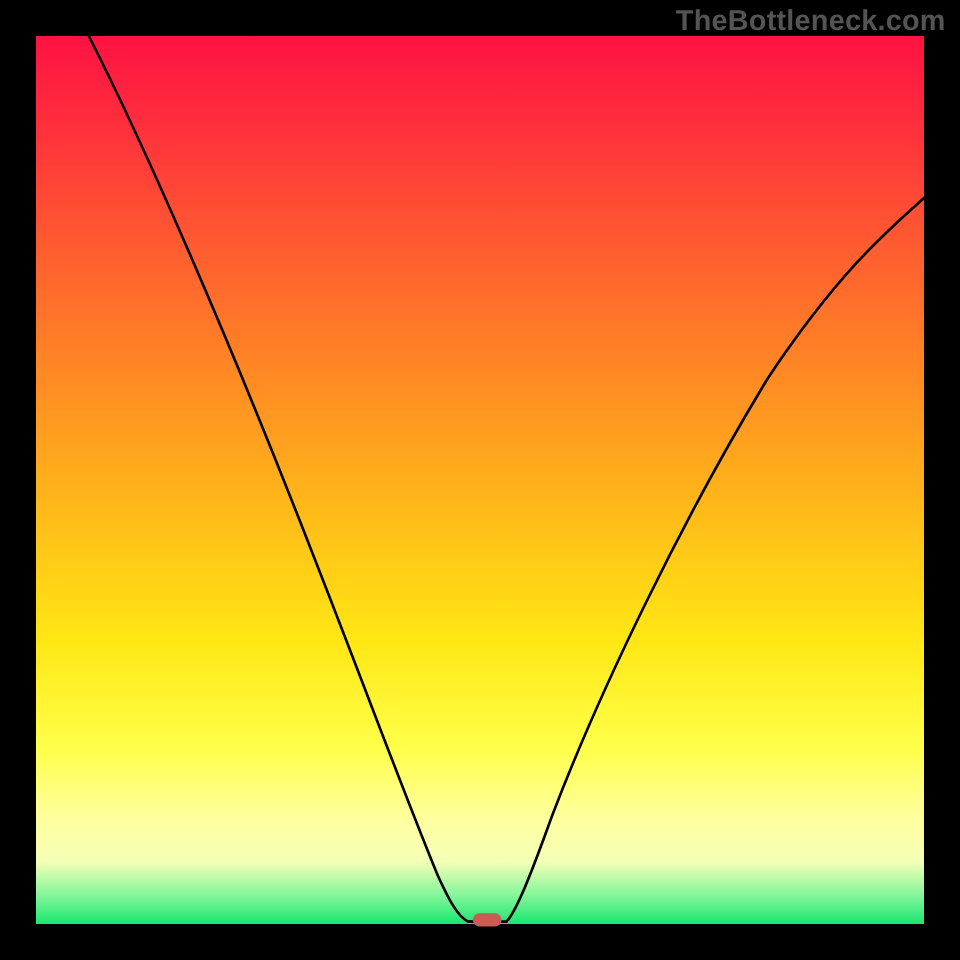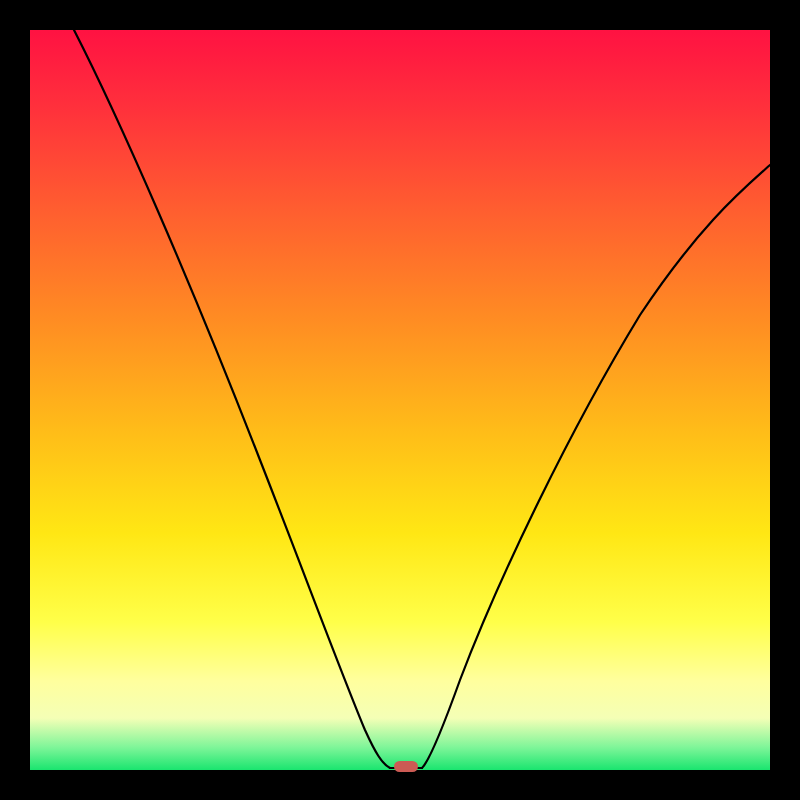--- a/index.html
+++ b/index.html
@@ -67,20 +67,21 @@
   .marker {
     fill: #cc5b54;
     stroke: none;
   }
 </style>
 </head>
 <body>
 
 <div class="frame">
 
+  <div class="watermark">TheBottleneck.com</div>
 
   <div class="plot-area">
     <svg class="curve" viewBox="0 0 740 740">
 
       <path d="M 44 0
                C 90 90, 160 250, 230 430
                C 275 545, 310 640, 335 700
                C 345 722, 352 734, 360 738
                L 370 738"></path>
 

